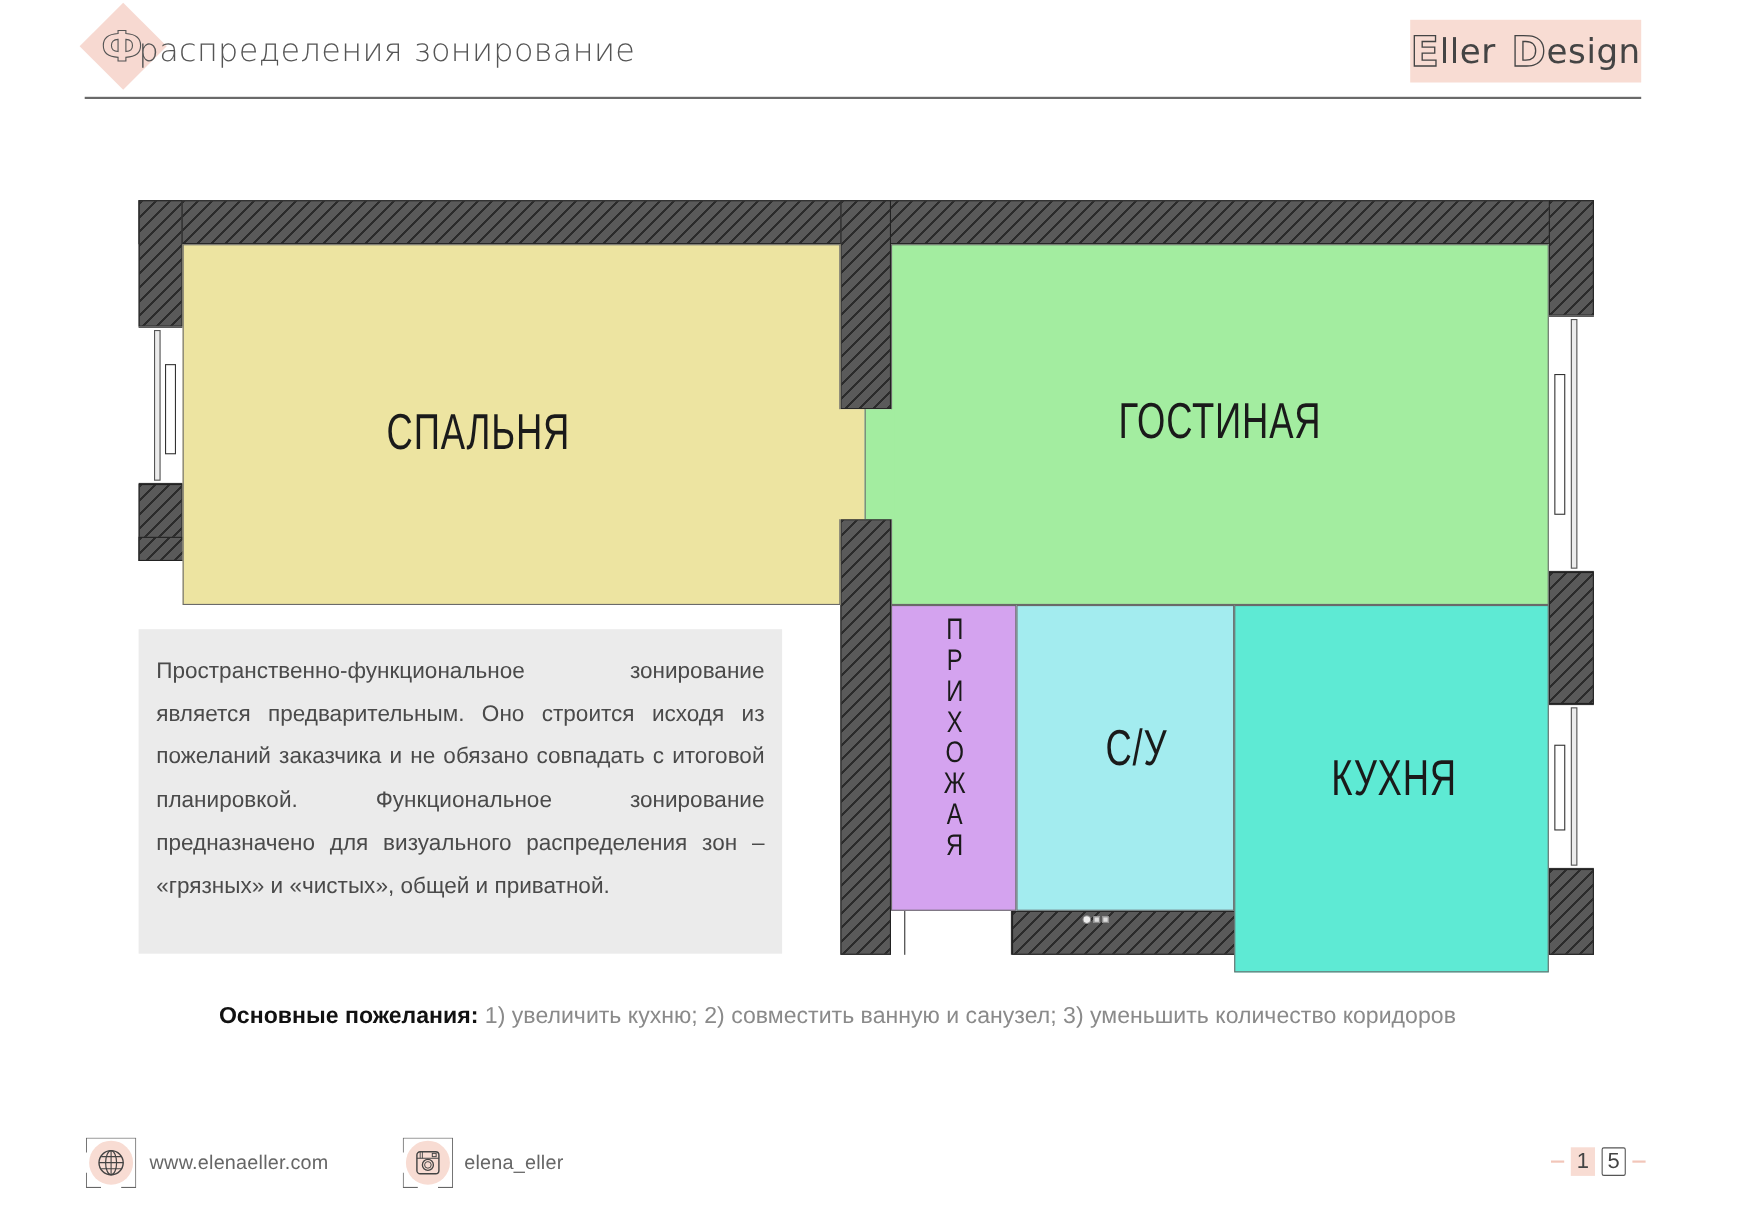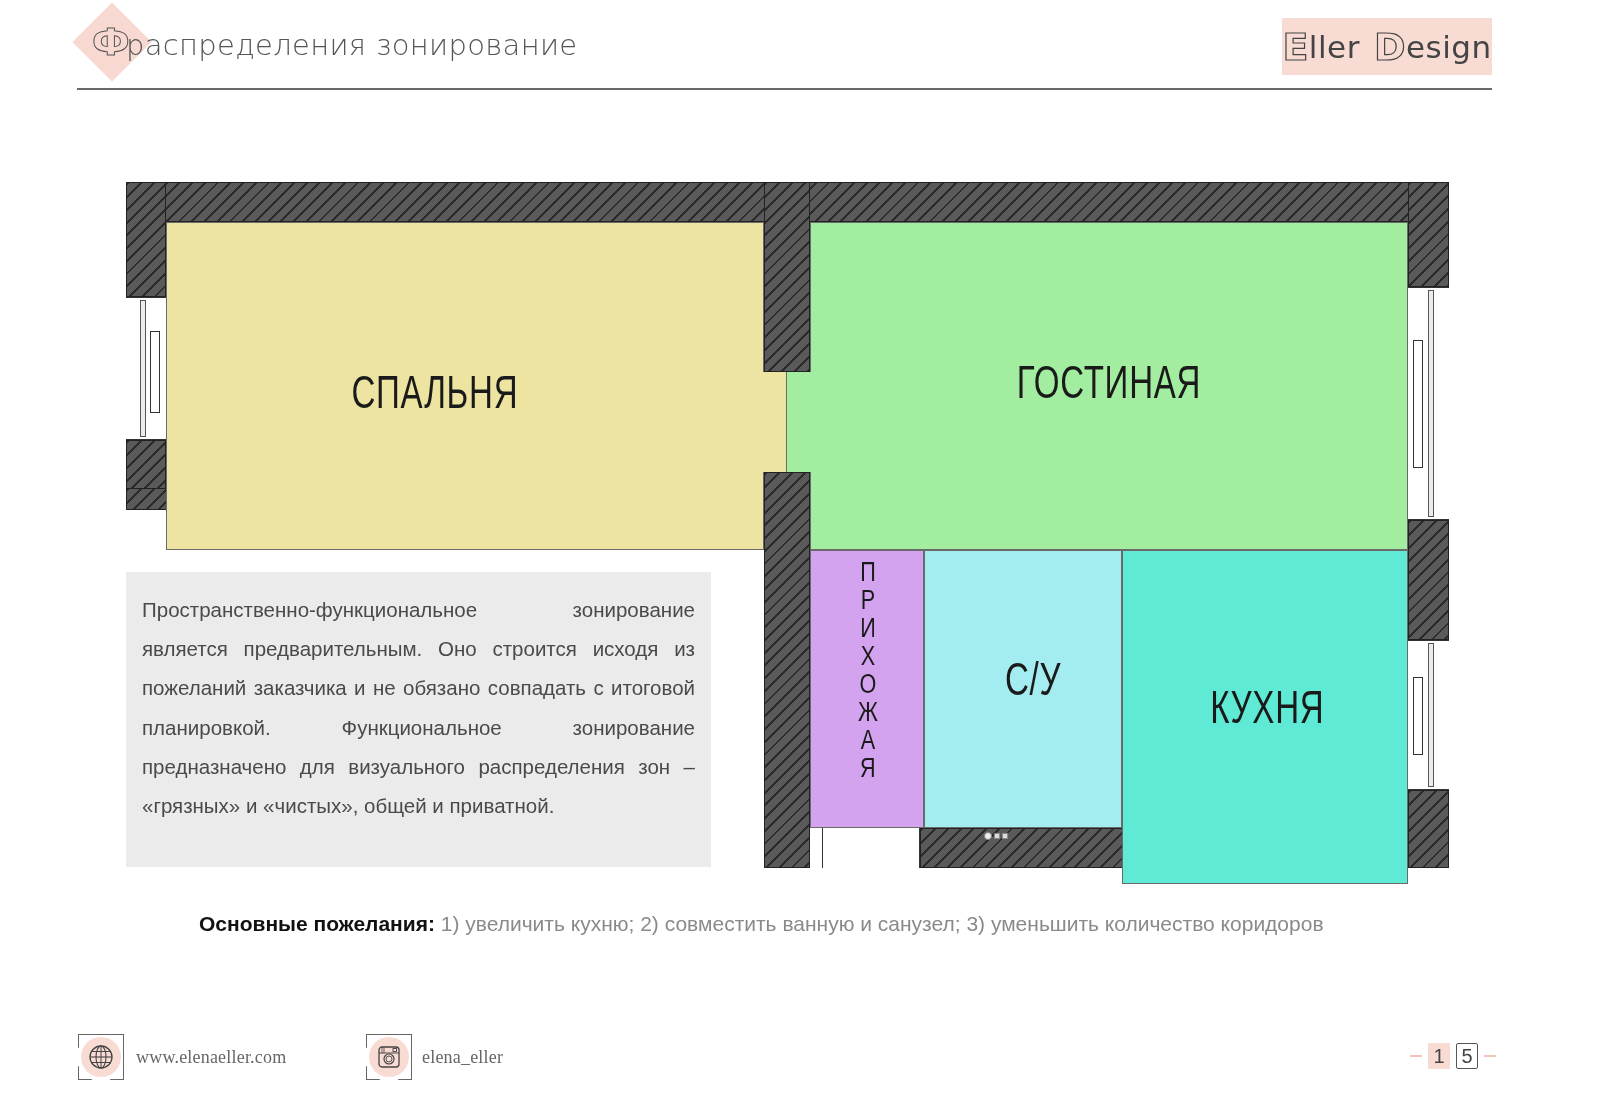--- a/index.html
+++ b/index.html
@@ -31,21 +31,21 @@
   .note { left:126px; top:572px; width:585px; height:295px; background:#ebebeb; box-sizing:border-box; padding:18px 16px 0 16px; }
   .note p { margin:0; font-family:"Liberation Sans", sans-serif; font-size:20.5px; line-height:39.2px; color:#4a4a4a; text-align:justify; }
 
   .wishes { left:184px; top:912px; font-family:"Liberation Sans", sans-serif; font-size:21px; color:#8a8a8a; white-space:nowrap;margin-left:15px; }
   .wishes b { color:#111; }
 
   
   .f-icon { width:40px; height:40px; border-radius:50%; background:#f8dcd3; display:flex; align-items:center; justify-content:center; }
   .f-frame { position:absolute; width:46px; height:46px; border:1px solid #666; box-sizing:border-box;
     clip-path: polygon(0 0, 30% 0, 30% 6%, 6% 6%, 6% 30%, 0 30%, 0 70%, 6% 70%, 6% 94%, 30% 94%, 30% 100%, 0 100%, 0 0, 100% 0, 100% 30%, 94% 30%, 94% 6%, 70% 6%, 70% 0, 100% 0, 100% 100%, 70% 100%, 70% 94%, 94% 94%, 94% 70%, 100% 70%, 100% 100%); }
-  .f-text { font-family:Liberation Serif, serif; font-size:18px; color:#666; letter-spacing:0.2px; font-weight:300; }
+  .f-text { font-family:Liberation Sans, sans-serif; font-size:18px; color:#666; letter-spacing:0.2px; font-weight:300; }
   .pager { left:1410px; top:1043px; display:flex; align-items:center; gap:6px; }
   .pager .dash { width:12px; height:2px; background:#f2c6b9; }
   .pager .pg { width:22px; height:26px; display:flex; align-items:center; justify-content:center; font-family:"Liberation Sans", sans-serif; font-size:20px; color:#444; box-sizing:border-box; }
   .pager .pg.active { background:#f8dcd3; }
   .pager .pg.total { border:1px solid #555; border-radius:2px; }
 </style>
 </head>
 <body>
 
 <div class="abs logo-diamond"></div>

